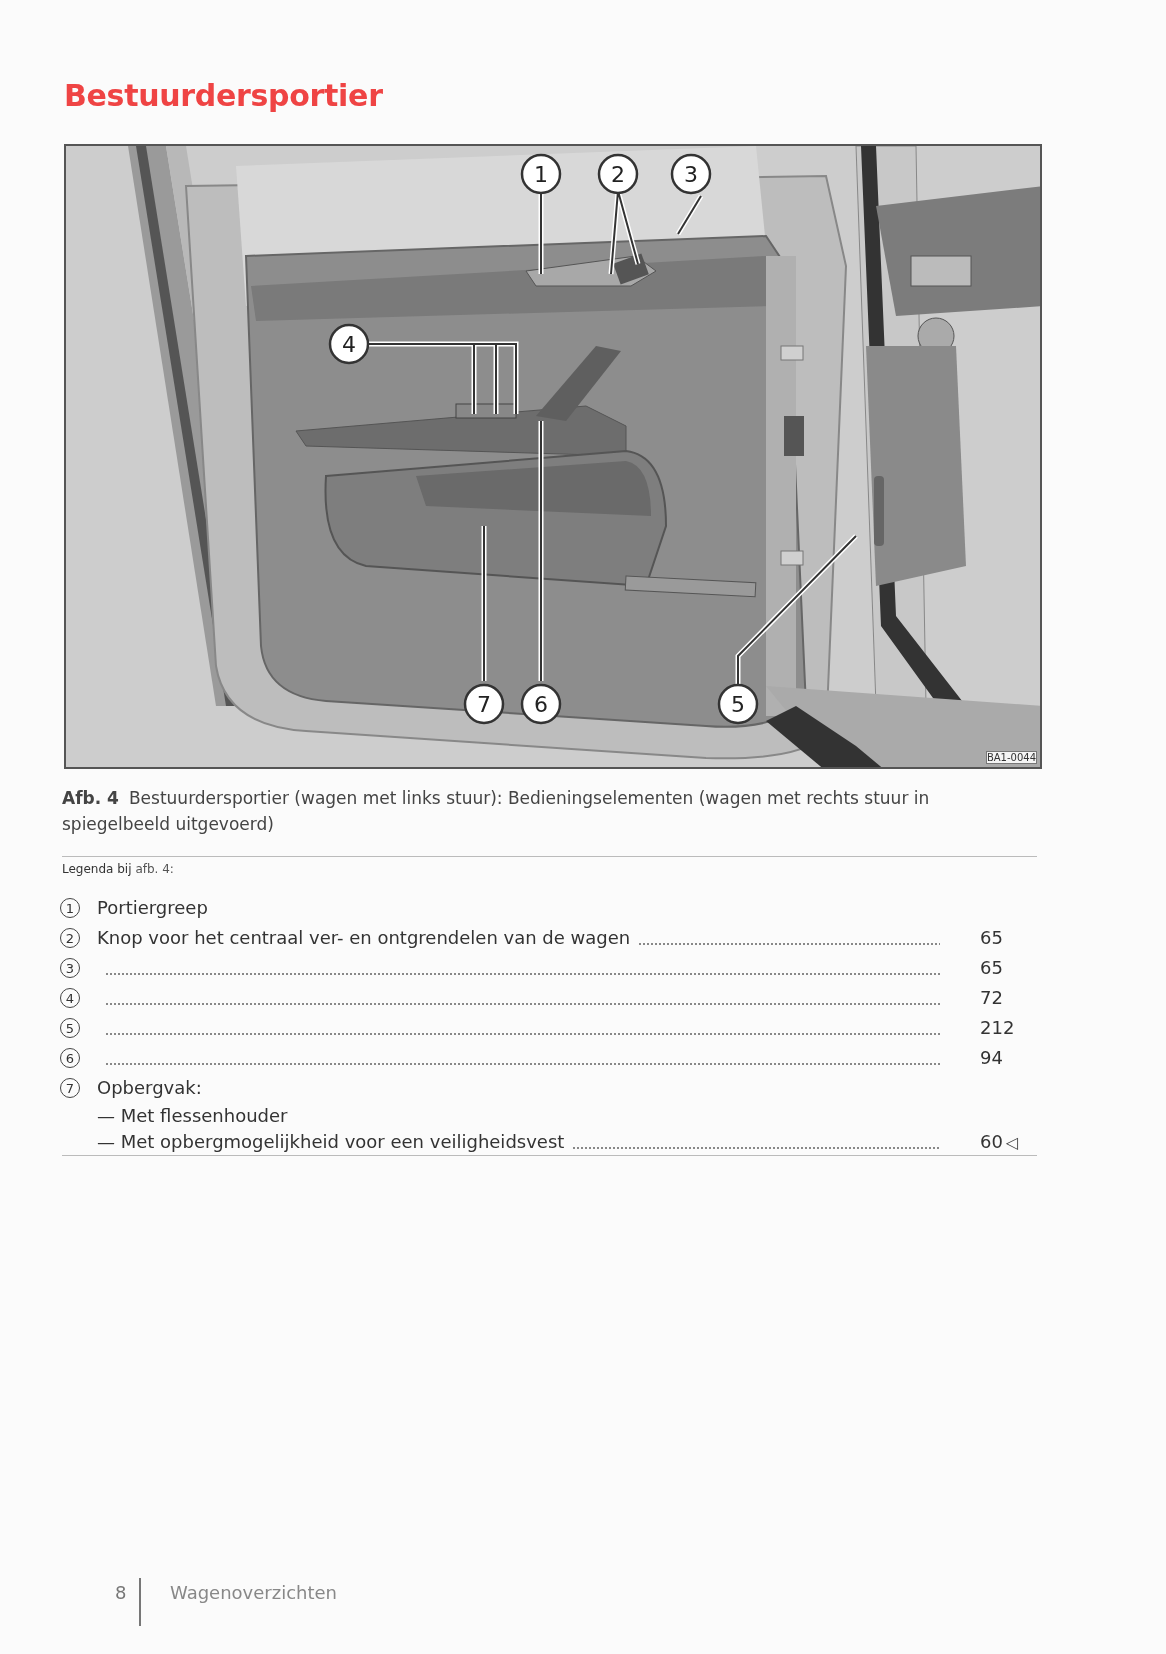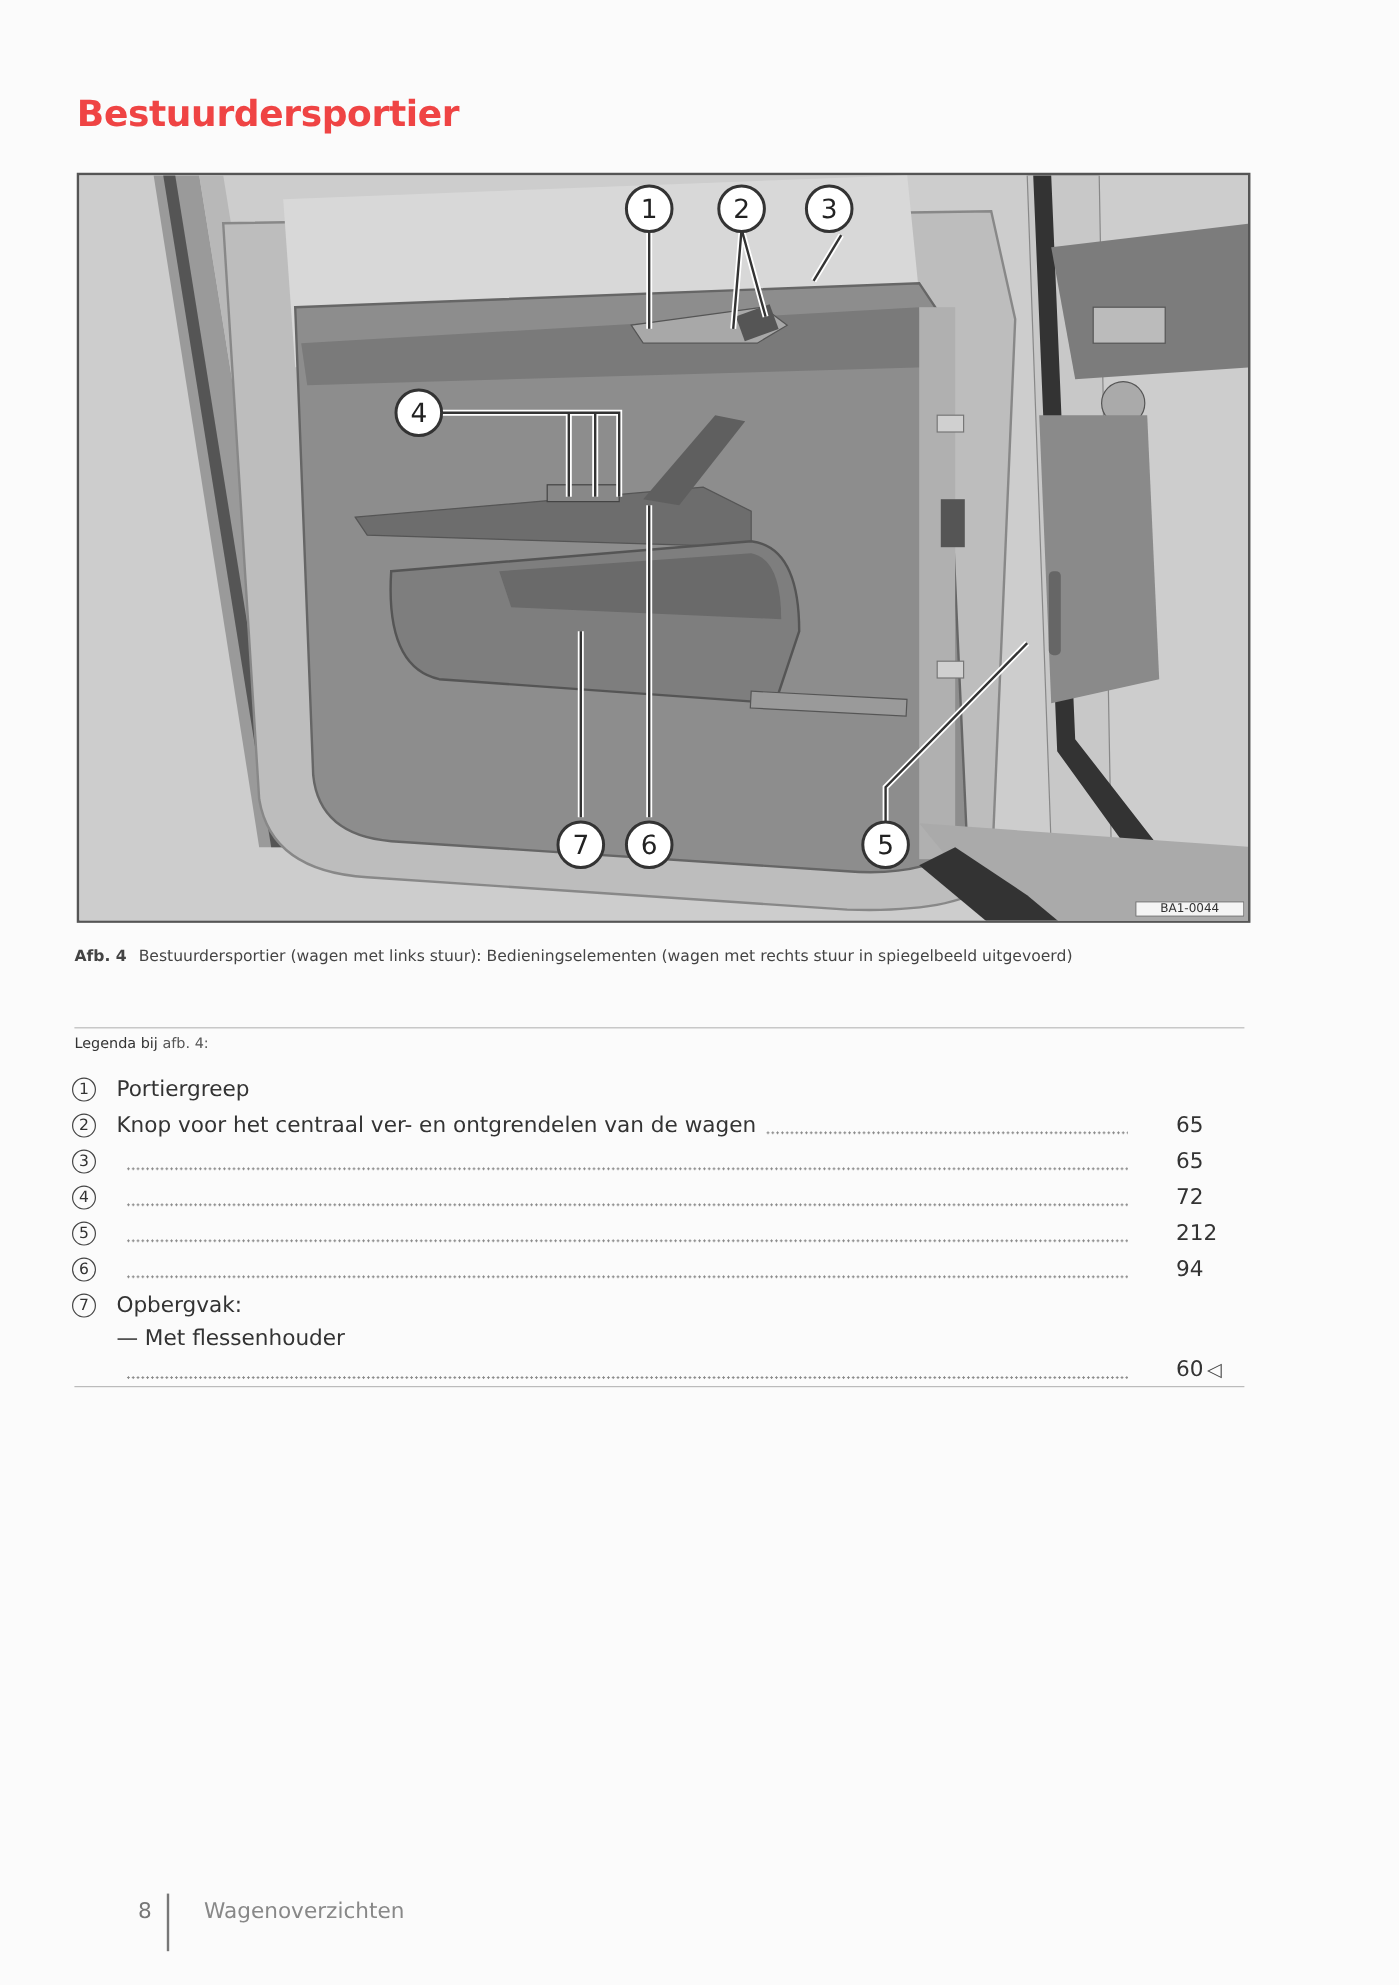--- a/index.html
+++ b/index.html
@@ -14,25 +14,25 @@
     font-size: 30px; font-weight: bold; color: #ef4444; letter-spacing: -0.3px;
   }
   .figure {
     position: absolute; left: 64px; top: 144px; width: 978px; height: 625px;
     border: 2px solid #555; box-sizing: border-box; background: #cfcfcf; overflow: hidden;
   }
   .figure svg { position: absolute; left: 0; top: 0; }
   .fig-code {
     position: absolute; right: 3px; bottom: 3px;
     background: #f4f4f4; border: 1px solid #777; font-size: 10px;
-    padding: 0 20px; color: #333; font-family: "DejaVu Sans", sans-serif;
+    padding: 0 0; color: #333; font-family: "DejaVu Sans", sans-serif;
   }
   .caption {
     position: absolute; left: 62px; top: 785px; width: 960px;
-    font-size: 13px; line-height: 26px; color: #444;
+    font-size: 17px; line-height: 26px; color: #444;
   }
   .caption b { font-weight: bold; color: #444; margin-right: 10px; }
   .rule { position: absolute; left: 62px; width: 975px; height: 0; border-top: 1px solid #bbb; }
   .legend-head {
     position: absolute; left: 62px; top: 862px; font-size: 12px; color: #333;
   }
   .legend-head .ref { color: #555; }
   .legend { position: absolute; left: 60px; top: 893px; width: 980px; }
   .row {
     position: relative; height: 30px; font-size: 18px; line-height: 30px; color: #333;
@@ -216,20 +216,21 @@
     <span class="page-ref">94</span>
   </div>
   <div class="row">
     <span class="num">7</span>
     <span class="label">Opbergvak:</span>
   </div>
   <div class="row sub">
     <span class="label">— Met flessenhouder</span>
   </div>
   <div class="row sub">
+    <span class="label">— Met opbergmogelijkheid voor een veiligheidsvest</span>
     <span class="dots-wrap">
         <span class="dots"></span>
       </span>
     <span class="page-ref"><span>60</span><span class="end-mark">◁</span></span>
   </div>
 </div>
 
 <div class="rule" style="top:1155px;"></div>
 
 <div class="footer-num">8</div>

